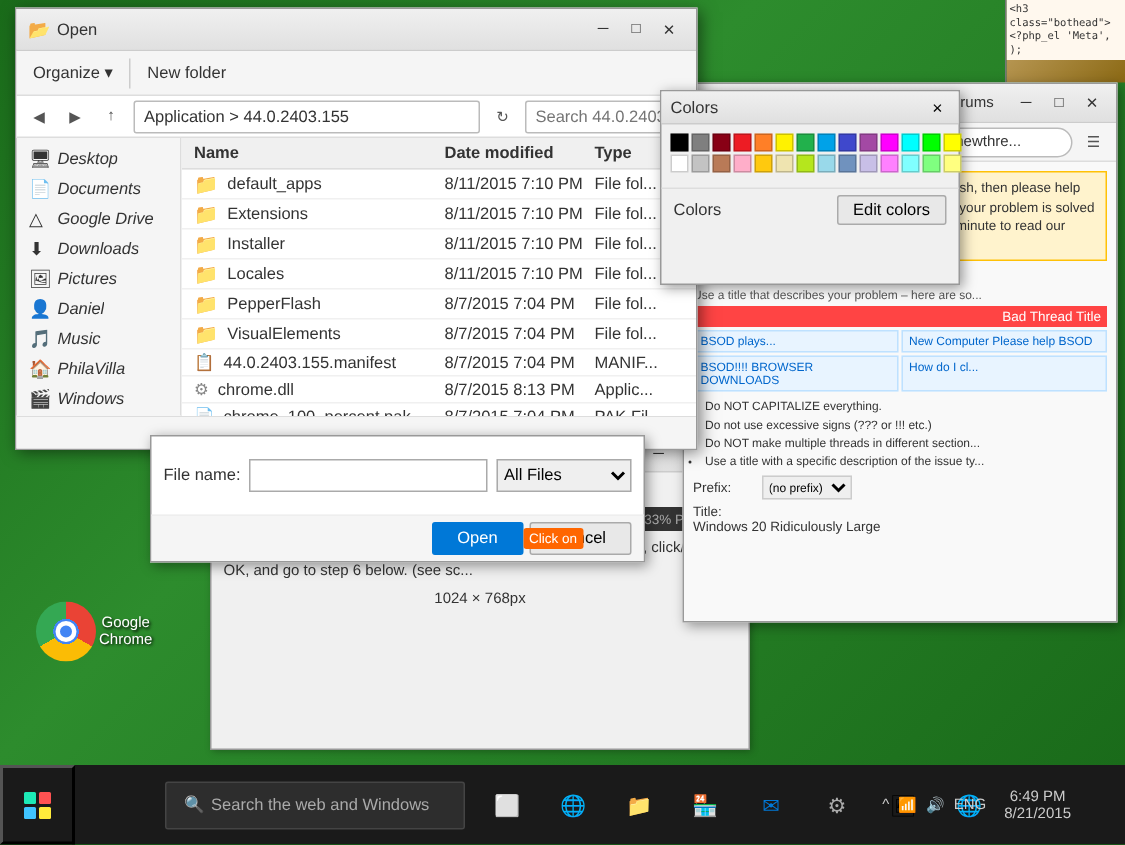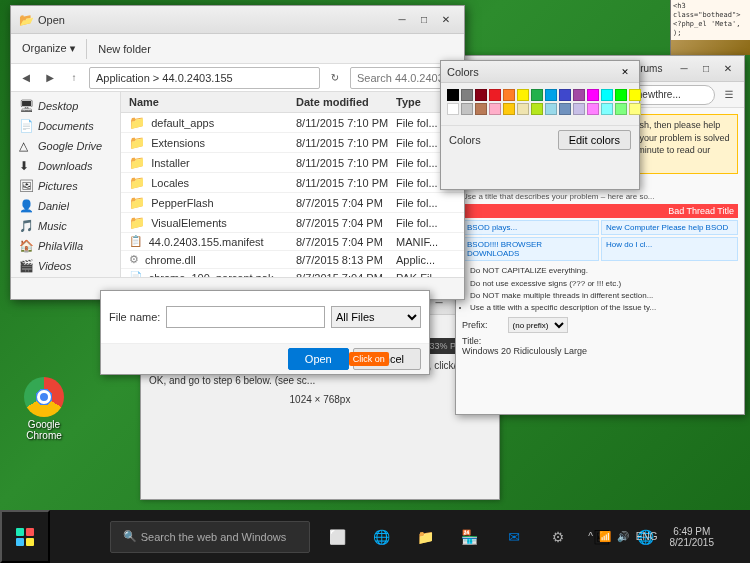--- a/index.html
+++ b/index.html
@@ -536,21 +536,20 @@
       color: #333;
       background: #fff8ee;
       padding: 2px;
       line-height: 1.3;
     }
 
     
     .desktop-icon {
       position: absolute;
       display: flex;
-      flex-direction: column;
       align-items: center;
       gap: 2px;
       cursor: pointer;
       padding: 4px;
       border-radius: 3px;
     }
     .chrome-icon {
       width: 40px;
       height: 40px;
       border-radius: 50%;
@@ -705,21 +704,21 @@
         <div class="sidebar-item">
           <span class="sidebar-icon">🎵</span>
           <span class="sidebar-label">Music</span>
         </div>
         <div class="sidebar-item">
           <span class="sidebar-icon">🏠</span>
           <span class="sidebar-label">PhilaVilla</span>
         </div>
         <div class="sidebar-item">
           <span class="sidebar-icon">🎬</span>
-          <span class="sidebar-label">Videos</span>
+          <span class="sidebar-label">Windows</span>
         </div>
         <div class="sidebar-item">
           
           
         </div>
 
       </div>
 
       <div class="file-list-area">
         <div class="file-list-header">

